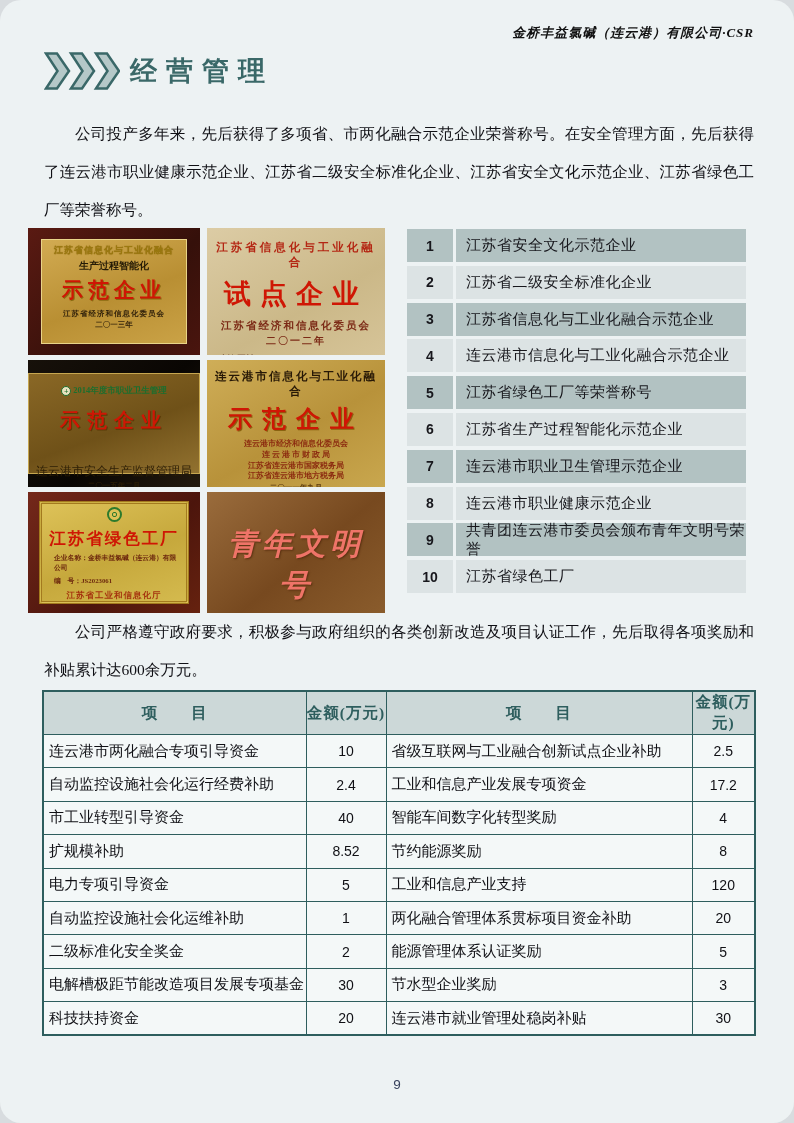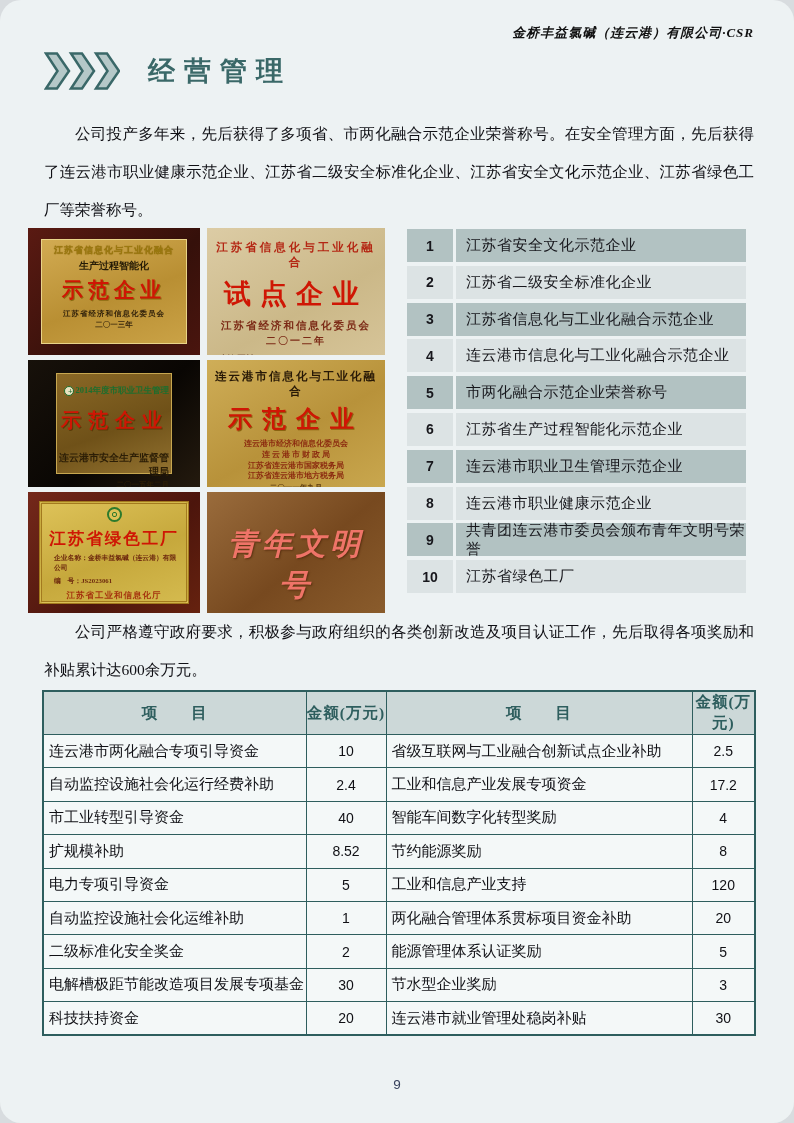--- a/index.html
+++ b/index.html
@@ -10,21 +10,21 @@
     font-family:"Liberation Serif", serif; color:#141414;border-radius:21px;
   }
   
   .company-tag {
     position:absolute; top:24px; right:40px;
     font-size:13px; font-style:italic; font-weight:bold; color:#111;
     letter-spacing:1px;
   }
   .title-row {
     position:absolute; top:44px; left:44px;
-    display:flex; align-items:center; gap:28px;
+    display:flex; align-items:center; gap:10px;
   }
   .chevrons { width:76px; height:54px; display:block; }
   .section-title {
     font-family:"Liberation Sans", sans-serif;
     font-size:27px; font-weight:bold; color:#3a6868; letter-spacing:9px;
   }
   
   .para {
     position:absolute; left:44px; width:710px;
     font-size:15.5px; line-height:38px; text-align:justify;
@@ -33,21 +33,21 @@
   .para-1 { top:115px; }
   .para-2 { top:613px; }
   
   .plaque-grid {
     position:absolute; left:28px; top:228px;
     display:grid; grid-template-columns:172px 178px;
     grid-template-rows:127px 127px 121px; column-gap:7px; row-gap:5px;
   }
   .plaque { position:relative; overflow:hidden; text-align:center; }
   .p-frame-maroon { background:linear-gradient(135deg,#5a1a12,#35100a 60%,#4a150e); padding:11px 13px; }
-  .p-frame-black  { background:linear-gradient(135deg,#17110a,#090603 55%,#241a0e); padding:13px 28px;text-align:right; }
+  .p-frame-black  { background:linear-gradient(135deg,#17110a,#090603 55%,#241a0e); padding:13px 0; }
   .p-frame-red    { background:linear-gradient(135deg,#74281a,#4c150c 60%,#66220f); padding:9px 11px; }
   .p-inner-gold   { height:100%; background:linear-gradient(160deg,#d2ab52,#b98f33 55%,#caa246); border:1px solid #e9d489; padding:4px 2px; }
   .p-inner-darkgold { height:100%; background:linear-gradient(160deg,#8a6826,#6f5118 55%,#927230); border:1px solid #c7a750; padding:5px 2px; }
   .p-inner-green  { height:100%; background:linear-gradient(160deg,#ddc258,#c6a83c 55%,#d4ba4e); border:3px double #a37a1e; padding:3px 4px; }
   .p-tan   { background:linear-gradient(150deg,#dccca5,#cbb888 60%,#d6c498); padding:12px 8px 8px; }
   .p-gold  { background:linear-gradient(150deg,#cfae58,#b8923a 55%,#c9a74e); padding:9px 6px 6px; }
   .p-bronze{ background:linear-gradient(140deg,#9a6c3c,#77491f 55%,#8a5c2c); padding:14px 12px 10px; }
   .pl-arc   { font-size:9px; font-weight:bold; color:#9c7a10; text-shadow:0 0 1px #7c5a00; letter-spacing:1px; }
   .pl-sub   { font-size:10px; font-weight:bold; color:#241a06; margin-top:2px; }
   .pl-main-red { color:#cf1604; font-weight:bold; }
@@ -55,21 +55,21 @@
   .pl-small { font-size:7.5px; font-weight:bold; color:#33230b; margin-top:5px; letter-spacing:1px; }
   .pl-tiny  { font-size:7.5px; font-weight:bold; color:#33230b; margin-top:1px; }
   .p2-top  { font-size:11.5px; font-weight:bold; color:#b42613; letter-spacing:3px; }
   .p2-main { font-size:27px; letter-spacing:9px; margin-top:6px; }
   .p2-issuer { font-size:10.5px; font-weight:bold; color:#7c2a16; margin-top:7px; letter-spacing:2px; }
   .p2-date { font-size:10px; font-weight:bold; color:#7c2a16; margin-top:1px; letter-spacing:2px; }
   .p2-url  { font-size:9px; font-weight:bold; color:#4c190d; text-align:left; margin-top:5px; padding-left:4px; }
   .p3-top { font-size:8.5px; font-weight:bold; color:#1d6e2e; margin-top:6px; }
   .cross-icon { display:inline-block; width:10px; height:10px; line-height:9px; border:1px solid #1d6e2e; border-radius:50%; color:#1d6e2e; font-size:8px; vertical-align:middle; margin-right:2px; background:#e9e2c0; }
   .p3-main { font-size:20px; letter-spacing:7px; margin-top:10px; text-shadow:1px 1px 0 #5a3c08; }
-  .p3-issuer { font-size:10px; font-weight:bold; color:#2c1e06; margin-top:17px; }
+  .p3-issuer { font-size:12px; font-weight:normal; color:#2c1e06; margin-top:29px; }
   .p3-date { font-size:7.5px; font-weight:bold; color:#2c1e06; margin-top:1px; }
   .p4-top { font-size:11.5px; font-weight:bold; color:#271806; letter-spacing:2px; }
   .p4-main { font-size:24px; letter-spacing:10px; margin-top:4px; text-shadow:1px 1px 0 #8a6210; }
   .p4-issuer { font-size:8px; font-weight:bold; color:#8c2c10; line-height:1.35; margin-top:4px; }
   .p4-date { font-size:7.5px; font-weight:bold; color:#5c3a0e; margin-top:1px; }
   .p5-logo { display:inline-block; width:15px; height:15px; border:2px solid #2c7a2c; border-radius:50%; position:relative; background:#ddc258; }
   .p5-logo::after { content:""; position:absolute; inset:3px; border:1.5px solid #2c7a2c; border-radius:2px; }
   .p5-main { font-size:16.5px; letter-spacing:2px; margin-top:2px; }
   .p5-line { font-size:6.8px; font-weight:bold; color:#6e2a0e; text-align:left; padding-left:8px; margin-top:3px; }
   .p5-issuer { font-size:8.5px; font-weight:bold; color:#a5330e; margin-top:4px; letter-spacing:1px; }
@@ -198,21 +198,21 @@
       <div class="hrow dark">
         <div class="hnum">3</div>
         <div class="htext">江苏省信息化与工业化融合示范企业</div>
       </div>
       <div class="hrow light">
         <div class="hnum">4</div>
         <div class="htext">连云港市信息化与工业化融合示范企业</div>
       </div>
       <div class="hrow dark">
         <div class="hnum">5</div>
-        <div class="htext">市两化融合示范企业荣誉称号</div>
+        <div class="htext">江苏省绿色工厂等荣誉称号</div>
       </div>
       <div class="hrow light">
         <div class="hnum">6</div>
         <div class="htext">江苏省生产过程智能化示范企业</div>
       </div>
       <div class="hrow dark">
         <div class="hnum">7</div>
         <div class="htext">连云港市职业卫生管理示范企业</div>
       </div>
       <div class="hrow light">

